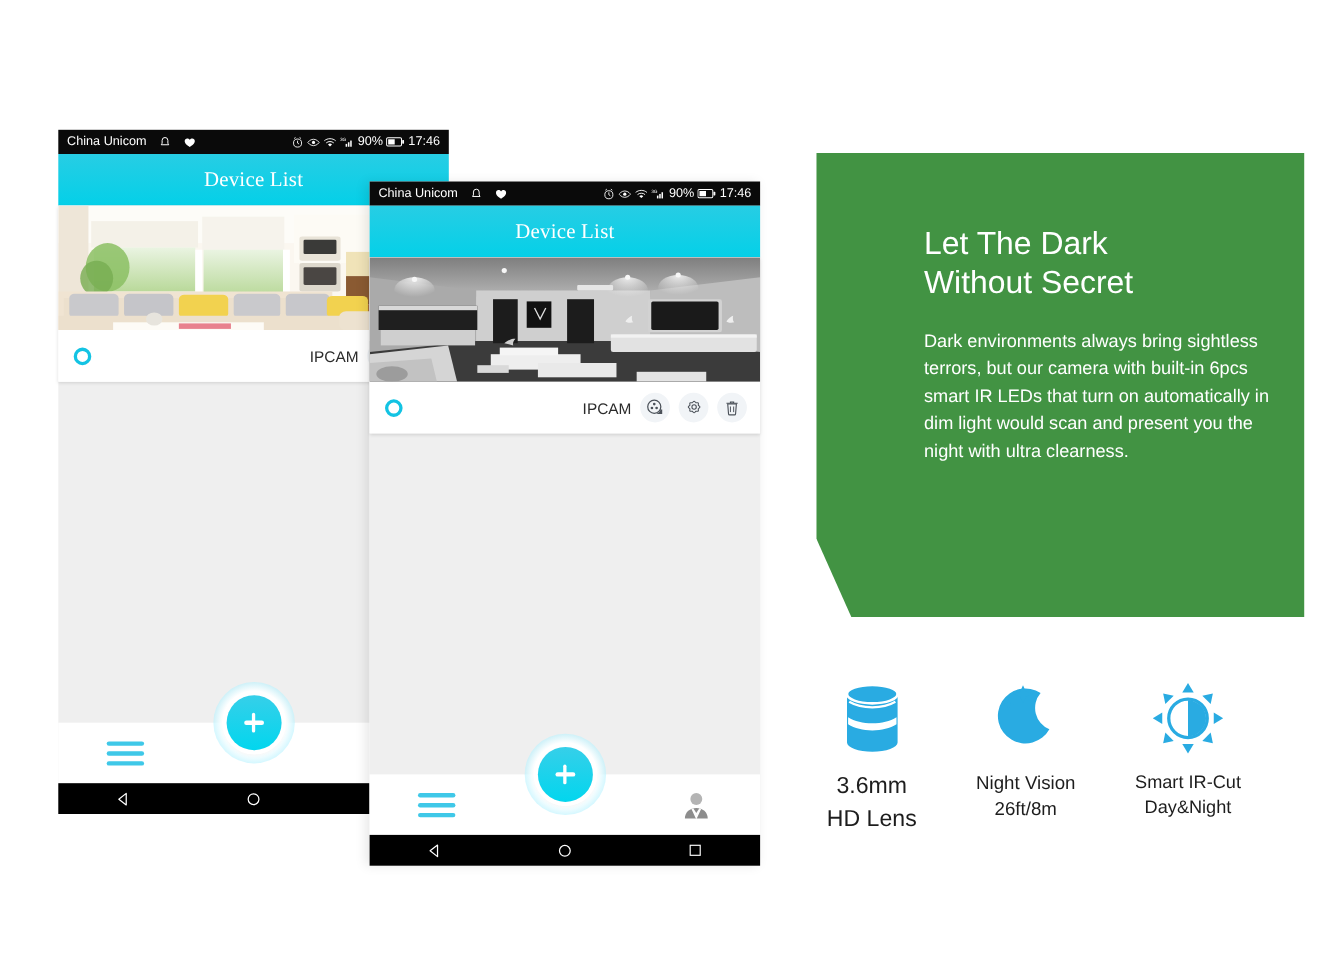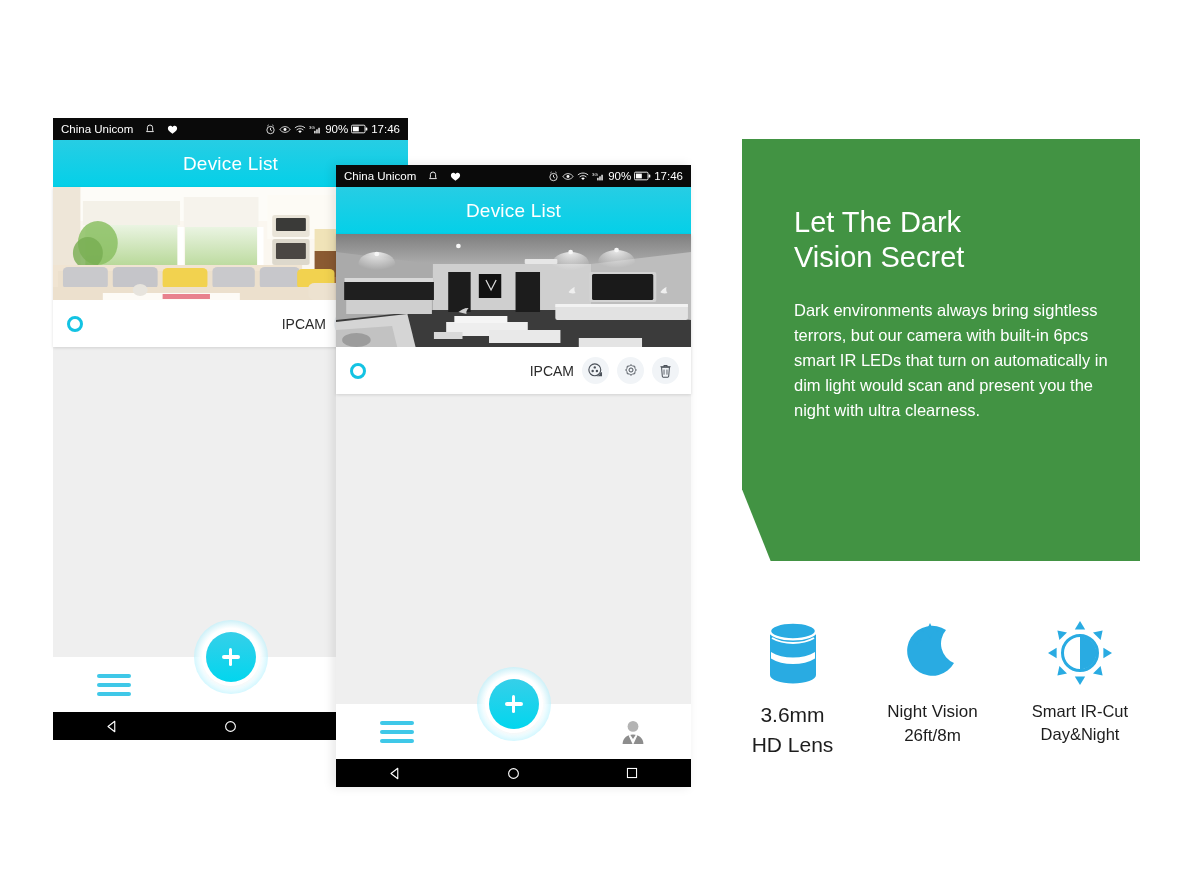--- a/index.html
+++ b/index.html
@@ -16,20 +16,21 @@
     justify-content:space-between;box-sizing:border-box;
   }
   .sb-left{display:flex;align-items:center;gap:12px;}
   .sb-right{display:flex;align-items:center;gap:3px;}
   .sb-text{white-space:nowrap;}
 
   .appbar{
     background:linear-gradient(180deg,#27cde4 0%,#04d0e8 100%);
     color:#ffffff;display:flex;align-items:center;justify-content:center;
     box-sizing:border-box;
+    font-family:Liberation Serif, serif;
   }
   .appbar .title{font-weight:400;letter-spacing:.2px;}
 
   .content{background:#efefef;position:relative;box-sizing:border-box;}
 
   .cam-card{
     background:#ffffff;position:absolute;left:0;right:0;top:0;
     box-shadow:0 1px 3px rgba(0,0,0,.13);
   }
   .cam-thumb{width:100%;display:block;position:relative;overflow:hidden;}
@@ -390,24 +391,24 @@
       <svg width="15" height="15" viewBox="0 0 20 20">
         <circle cx="10" cy="10" r="6.5" fill="none" stroke="#fff" stroke-width="1.5"></circle>
       </svg>
       <svg width="14" height="14" viewBox="0 0 20 20">
         <rect x="3.5" y="3.5" width="13" height="13" fill="none" stroke="#fff" stroke-width="1.5"></rect>
       </svg>
     </div>
   </div>
 </div>
 
-<div class="promo" style="left:742px;top:139px;width:398px;height:422px;">
+<div class="promo" style="left:742px;top:139px;width:398px;height:422px;padding-left:46px;">
   <h1 style="padding:66px 0 0 52px;font-size:29px;">
     <span>Let The Dark</span><br>
-    <span>Vision Secret</span>
+    <span>Without Secret</span>
   </h1>
   <p style="padding:22px 32px 0 52px;font-size:16.5px;">Dark environments always bring sightless terrors, but our camera with built-in 6pcs smart IR LEDs that turn on automatically in dim light would scan and present you the night with ultra clearness.</p>
 </div>
 
 <div class="features" style="left:730px;top:618px;width:420px;justify-content:space-between;">
 
   <div class="feature" style="width:125px;">
     <span class="ficon" style="height:70px;">
       <svg width="62" height="66" viewBox="0 0 62 66">
         <ellipse cx="31" cy="11" rx="23" ry="8.4" fill="#29ABE2"></ellipse>

